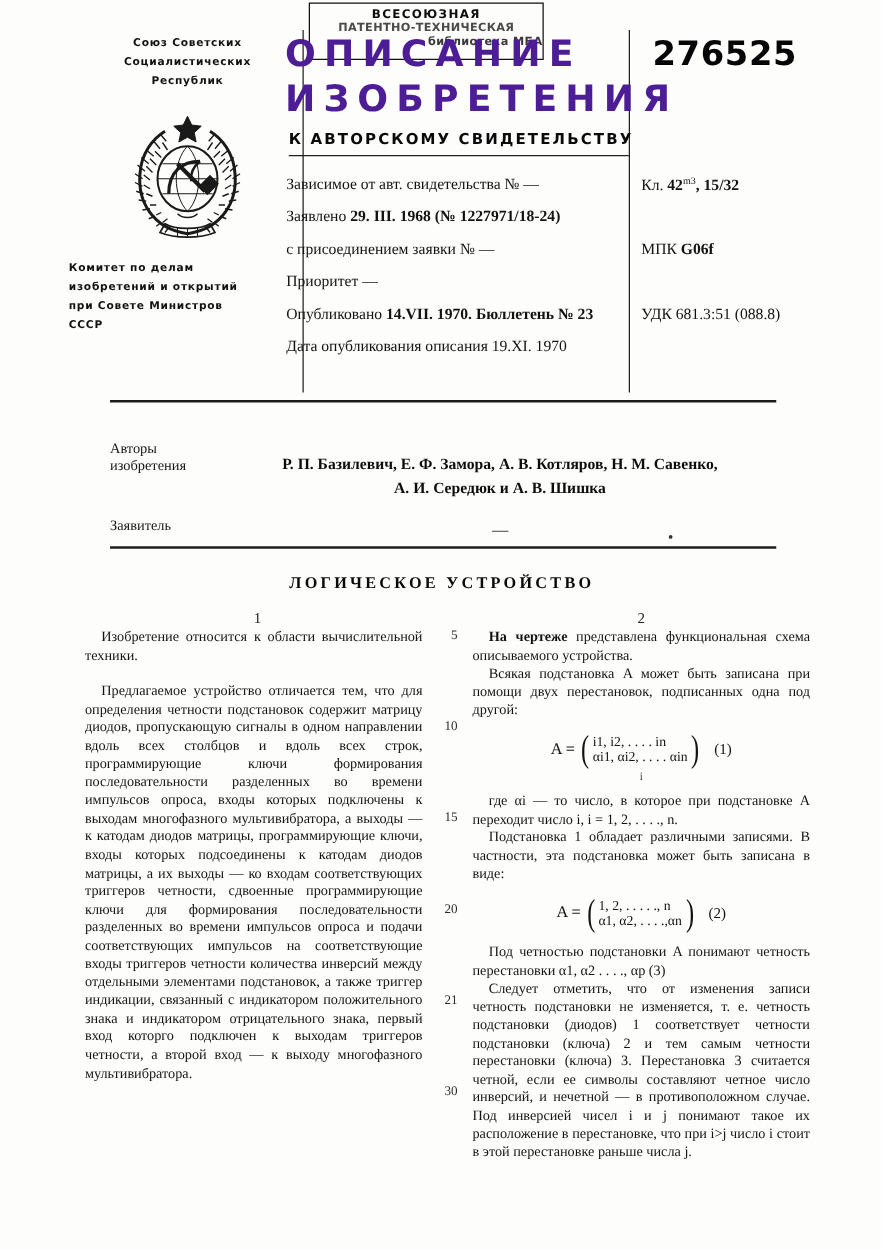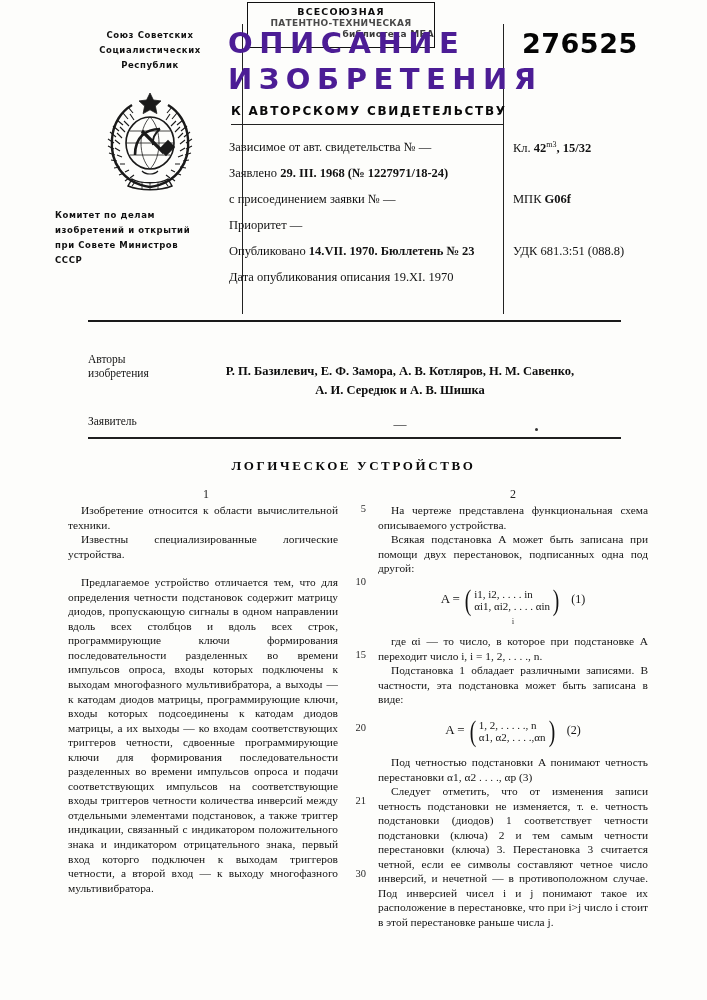--- a/index.html
+++ b/index.html
@@ -282,21 +282,21 @@
     font-size: 11.4px;
     line-height: 14.55px;
     text-align: justify;
     color: #131313;
   }
   .col-left  { left: 68px; }
   .col-right { left: 378px; }
 
   .col p { margin: 0; }
   .col p.indent { text-indent: 13px; }
-  .col b { font-weight: normal; }
+  .col b { font-weight: bold; }
 
   
   .linenums {
     position: absolute;
     left: 348px;
     top: 503px;
     width: 18px;
     font-size: 10.5px;
     color: #2a2a2a;
     text-align: right;
@@ -480,21 +480,20 @@
     <div style="top:0px">5</div>
     <div style="top:73px">10</div>
     <div style="top:146px">15</div>
     <div style="top:219px">20</div>
     <div style="top:292px">21</div>
     <div style="top:365px">30</div>
   </div>
 
   <div class="col col-left">
     <p class="indent">Изобретение относится к области вычислительной техники.</p>
-    <p class="indent">Известны специализированные логические устройства.</p>
     <p style="height:14px"></p>
     <p class="indent">Предлагаемое устройство отличается тем, что для определения четности подстановок содержит матрицу диодов, пропускающую сигналы в одном направлении вдоль всех столбцов и вдоль всех строк, программирующие ключи формирования последовательности разделенных во времени импульсов опроса, входы которых подключены к выходам многофазного мультивибратора, а выходы — к катодам диодов матрицы, программирующие ключи, входы которых подсоединены к катодам диодов матрицы, а их выходы — ко входам соответствующих триггеров четности, сдвоенные программирующие ключи для формирования последовательности разделенных во времени импульсов опроса и подачи соответствующих импульсов на соответствующие входы триггеров четности количества инверсий между отдельными элементами подстановок, а также триггер индикации, связанный с индикатором положительного знака и индикатором отрицательного знака, первый вход которго подключен к выходам триггеров четности, а второй вход — к выходу многофазного мультивибратора.</p>
   </div>
 
   <div class="col col-right">
     <p class="indent"><b>На чертеже</b><span> представлена функциональная схема описываемого устройства.</span></p>
     <p class="indent">Всякая подстановка A может быть записана при помощи двух перестановок, подписанных одна под другой:</p>
 
     <div class="formula">
       <span>A =</span>

